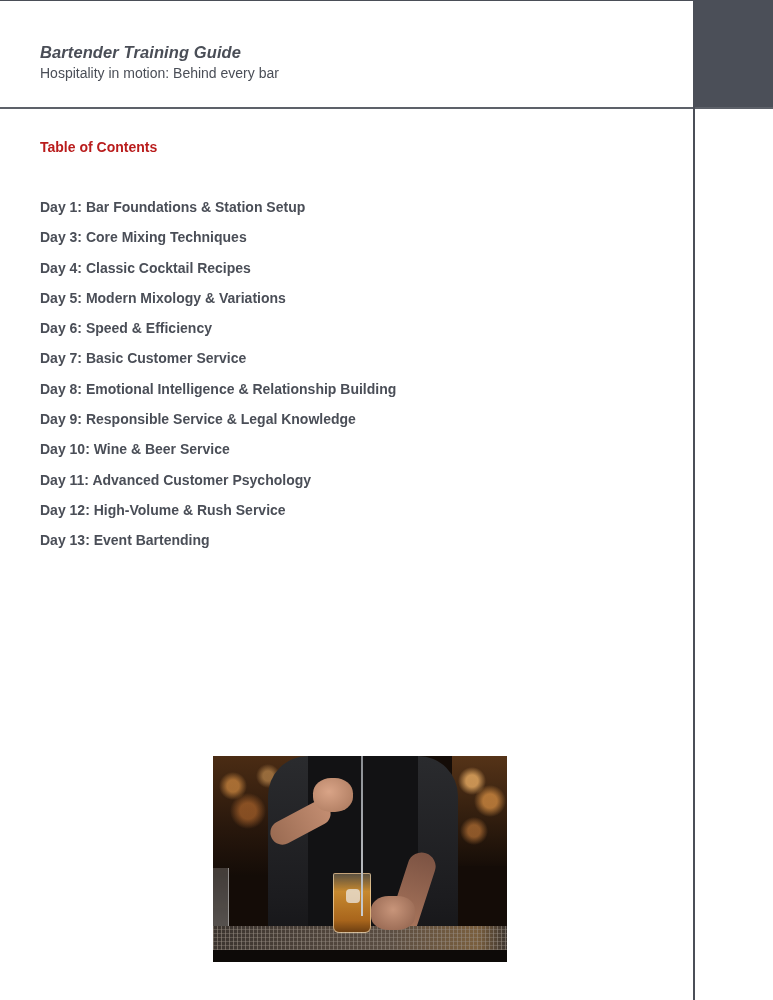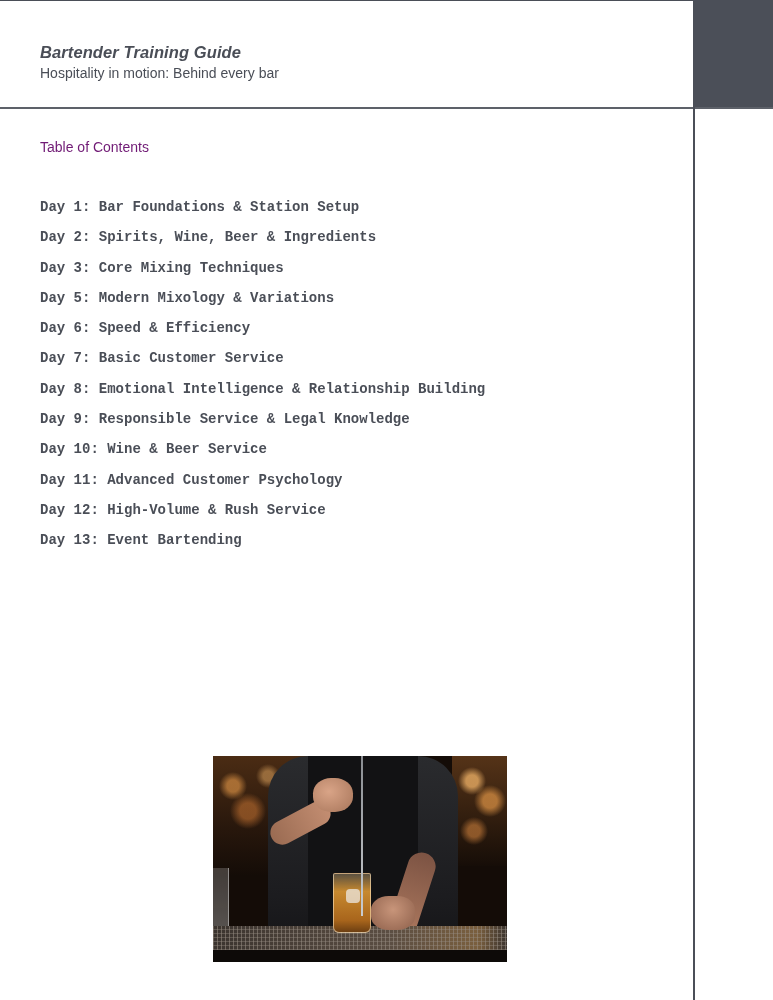--- a/index.html
+++ b/index.html
@@ -8,24 +8,24 @@
 
     .top-rule { position: absolute; left: 0; top: 0; width: 695px; height: 1px; background: #4a4e57; }
     .corner-block { position: absolute; left: 695px; top: 0; width: 78px; height: 109px; background: #4b4f58; }
     .header-rule { position: absolute; left: 0; top: 107px; width: 773px; height: 2px; background: #5d6169; }
     .vertical-rule { position: absolute; left: 693px; top: 0; width: 2px; height: 1000px; background: #4b4f58; }
 
     .header { position: absolute; left: 40px; top: 42px; }
     .doc-title { font-size: 16.5px; font-weight: bold; color: #4a4e57; letter-spacing: 0.1px; line-height: 20px; font-style: italic; }
     .doc-subtitle { font-size: 14px; color: #4a4e57; line-height: 20px; margin-top: 1px; }
 
-    .toc-heading { position: absolute; left: 40px; top: 138px; font-size: 14px; font-weight: normal; color: #701a75; line-height: 18px; }
+    .toc-heading { position: absolute; left: 40px; top: 138px; font-size: 14px; font-weight: bold; color: #b91c1c; line-height: 18px; }
 
     .toc-list { position: absolute; left: 40px; top: 198px; list-style: none; }
-    .toc-item { font-size: 14px; font-weight: bold; color: #4a4e57; line-height: 18px; height: 30.3px; white-space: nowrap; font-family: Liberation Mono, monospace; }
+    .toc-item { font-size: 14px; font-weight: bold; color: #4a4e57; line-height: 18px; height: 30.3px; white-space: nowrap; }
 
     .photo {
       position: absolute; left: 213px; top: 756px; width: 294px; height: 206px; overflow: hidden;
       background: #140c07;
     }
     .photo .bokeh-left {
       position: absolute; left: 0; top: 0; width: 110px; height: 120px;
       background:
         radial-gradient(circle at 20px 30px, rgba(255,170,80,0.55) 0 6px, transparent 14px),
         radial-gradient(circle at 55px 20px, rgba(255,190,110,0.45) 0 5px, transparent 12px),
@@ -98,22 +98,22 @@
 
 <header class="header">
   <div class="doc-title">Bartender Training Guide</div>
   <div class="doc-subtitle">Hospitality in motion: Behind every bar</div>
 </header>
 
 <div class="toc-heading">Table of Contents</div>
 
 <ul class="toc-list">
   <li class="toc-item">Day 1: Bar Foundations &amp; Station Setup</li>
-  <li class="toc-item">Day 2: Spirits, Wine, Beer &amp; Ingredients</li>
   <li class="toc-item">Day 3: Core Mixing Techniques</li>
+  <li class="toc-item">Day 4: Classic Cocktail Recipes</li>
   <li class="toc-item">Day 5: Modern Mixology &amp; Variations</li>
   <li class="toc-item">Day 6: Speed &amp; Efficiency</li>
   <li class="toc-item">Day 7: Basic Customer Service</li>
   <li class="toc-item">Day 8: Emotional Intelligence &amp; Relationship Building</li>
   <li class="toc-item">Day 9: Responsible Service &amp; Legal Knowledge</li>
   <li class="toc-item">Day 10: Wine &amp; Beer Service</li>
   <li class="toc-item">Day 11: Advanced Customer Psychology</li>
   <li class="toc-item">Day 12: High-Volume &amp; Rush Service</li>
   <li class="toc-item">Day 13: Event Bartending</li>
 </ul>

